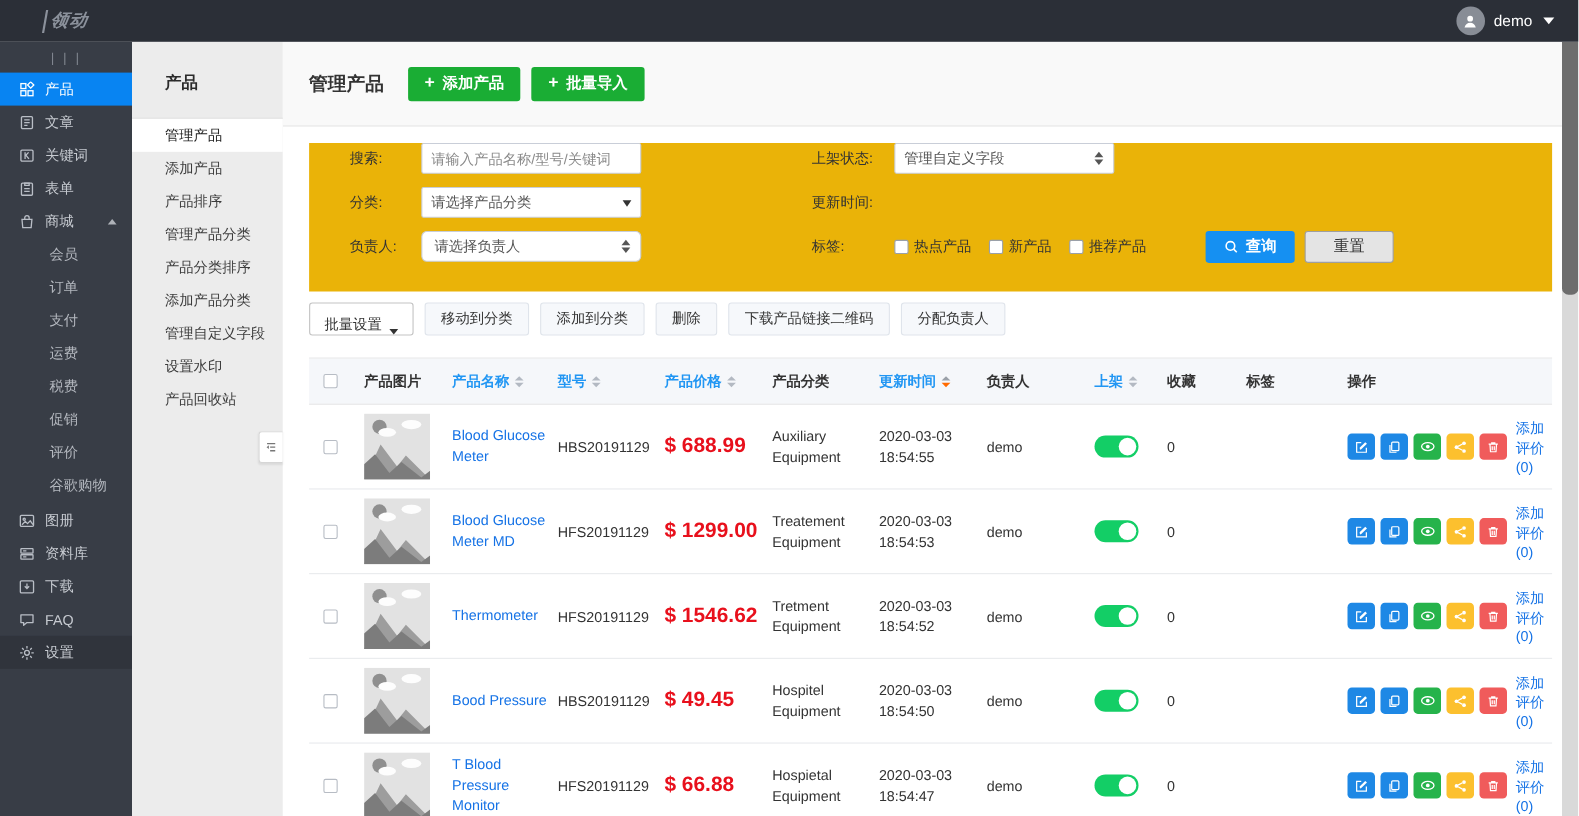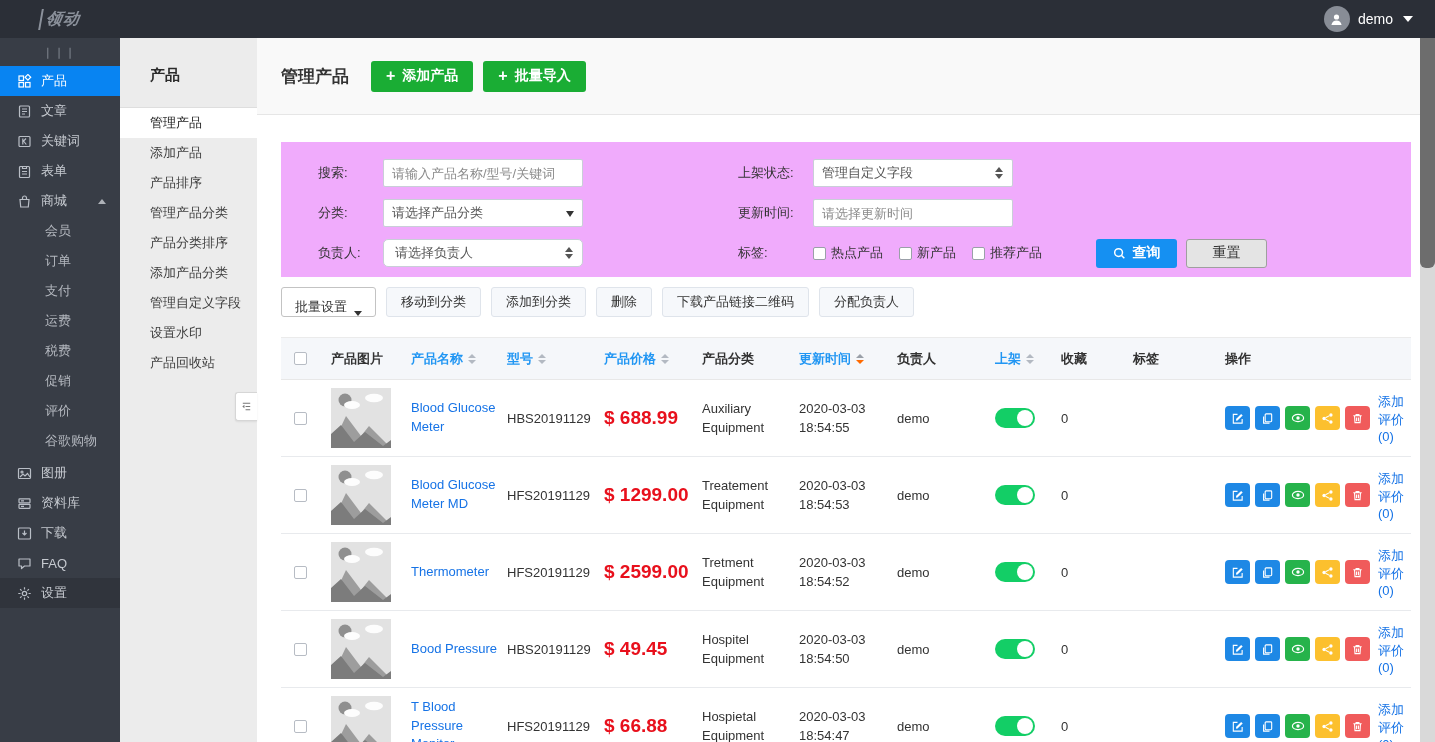--- a/index.html
+++ b/index.html
@@ -49,21 +49,21 @@
   .page-title { font-size:17px; font-weight:bold; color:#333; }
   .btn-green { height:31px; background:#1aad34; color:#fff; border:none; border-radius:3px;
     padding:0 15px; font-size:14px; font-weight:bold; display:inline-flex; align-items:center; gap:7px; cursor:pointer;
     font-family:inherit; }
   .btn-green + .btn-green { margin-left:-12px; }
   .plus { font-size:16px; font-weight:bold; line-height:1; }
 
   .content { padding:15px 0 0 24px; }
 
   
-  .filter-panel { width:1130px; height:135px; background:#f0abfc; padding-top:17px;margin-top:12px; }
+  .filter-panel { width:1130px; height:135px; background:#eab308; padding-top:0; }
   .f-row { display:flex; align-items:center; height:28px; margin-bottom:12px; }
   .f-label1 { width:65px; margin-left:37px; font-size:13px; color:#333; }
   .f-label2 { width:75px; margin-left:155px; font-size:13px; color:#333; }
   .f-input { width:200px; height:28px; border:1px solid #c9ced8; border-radius:2px; background:#fff;
     padding:0 8px; font-size:13px; color:#333; font-family:inherit; }
   .f-input::placeholder { color:#8a8a8a; }
   .sel { width:200px; height:28px; background:#fff; border:1px solid #c9ced8; display:flex;
     align-items:center; padding:0 22px 0 8px; color:#555; font-size:13px; position:relative; cursor:pointer; }
   .sel.square { border-radius:2px; }
   .sel.round { border-radius:5px; padding-left:11px; }
@@ -286,21 +286,20 @@
               </span>
           </div>
         </div>
         <div class="f-row">
           <span class="f-label1">分类:</span>
           <div class="sel square">
             <span>请选择产品分类</span>
             <span class="arr-down"></span>
           </div>
           <span class="f-label2">更新时间:</span>
-          <input class="f-input" type="text" placeholder="请选择更新时间" style="">
         </div>
         <div class="f-row">
           <span class="f-label1">负责人:</span>
           <div class="sel round">
             <span>请选择负责人</span>
             <span class="dbl-arr">
                 <i class="u"></i>
                 <i class="d"></i>
               </span>
           </div>
@@ -564,21 +563,21 @@
                   <polygon points="0,60 0,46 10,37 23,54 34,44 52,58 60,52 60,60" fill="#7c7c7c"></polygon>
                 </svg>
               </div>
               <div class="td">
                 <a class="name-link">Thermometer</a>
               </div>
               <div class="td">
                 <span>HFS20191129</span>
               </div>
               <div class="td">
-                <span class="price">$ 2599.00</span>
+                <span class="price">$ 1546.62</span>
               </div>
               <div class="td">
                 <span class="wrap2">Tretment Equipment</span>
               </div>
               <div class="td">
                 <span class="wrap2">2020-03-03 18:54:52</span>
               </div>
               <div class="td">
                 <span>demo</span>
               </div>

